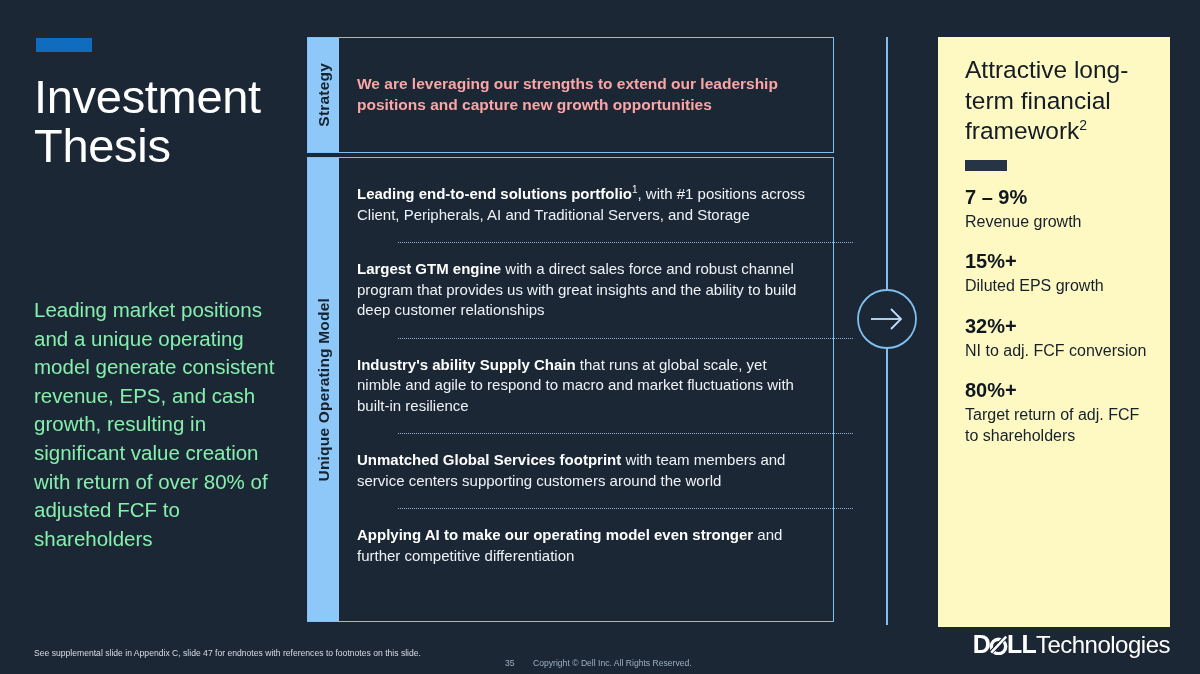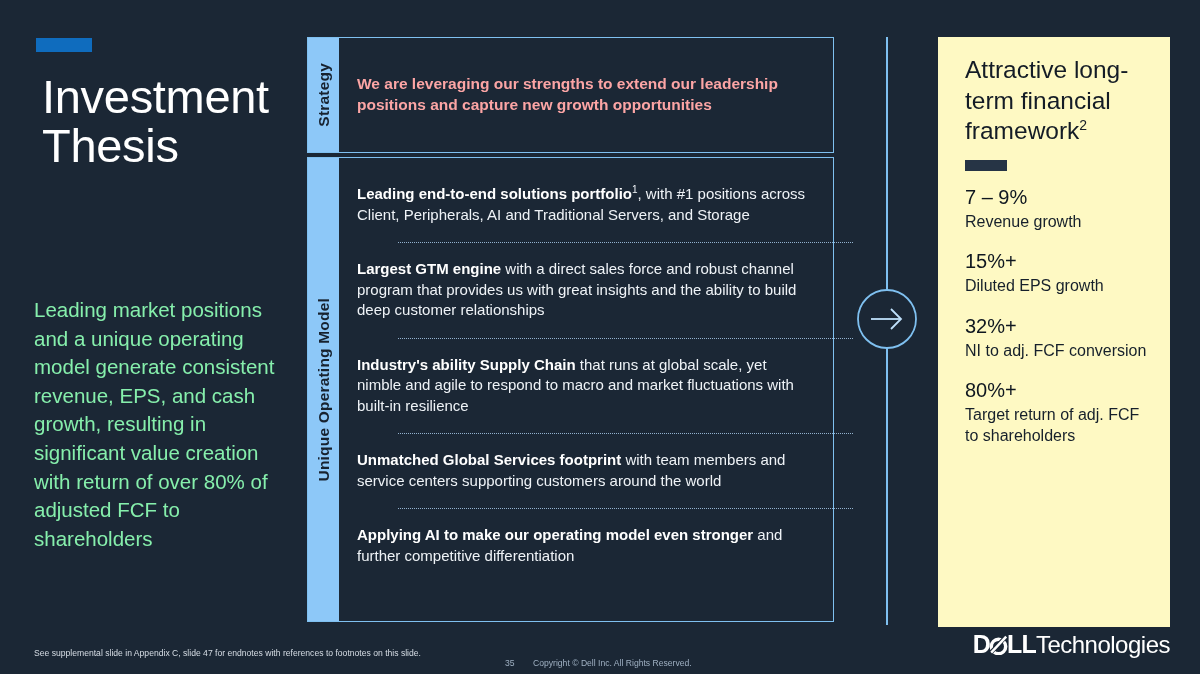--- a/index.html
+++ b/index.html
@@ -22,21 +22,21 @@
   .accent-bar {
     position: absolute;
     left: 36px;
     top: 38px;
     width: 56px;
     height: 14px;
     background: #0f6cbe;
   }
   .page-title {
     position: absolute;
-    left: 42px;
+    left: 34px;
     top: 72px;
     width: 270px;
     font-size: 47px;
     line-height: 49px;
     color: #ffffff;
     font-weight: 400;
     letter-spacing: -0.3px;
   }
   .lead-text {
     position: absolute;
@@ -169,21 +169,21 @@
   .rp-rule {
     width: 42px;
     height: 11px;
     background: #263445;
     margin: 13px 0 14px 0;
   }
   .metric { margin-bottom: 17px; }
   .metric:last-child { margin-bottom: 0; }
   .metric-value {
     font-size: 20px;
-    font-weight: normal;
+    font-weight: bold;
     color: #0f1720;
     line-height: 25px;
     margin-bottom: 2px;
   }
   .metric-label {
     font-size: 16px;
     line-height: 20.5px;
     color: #16202b;
     font-weight: 400;
   }

